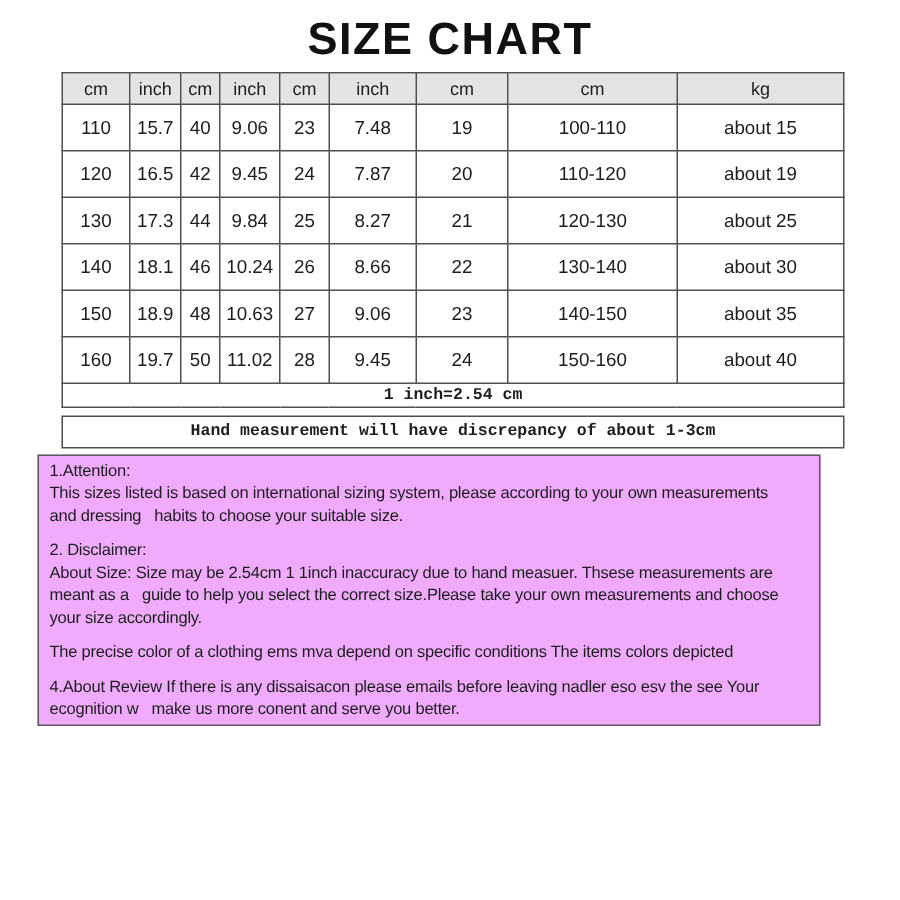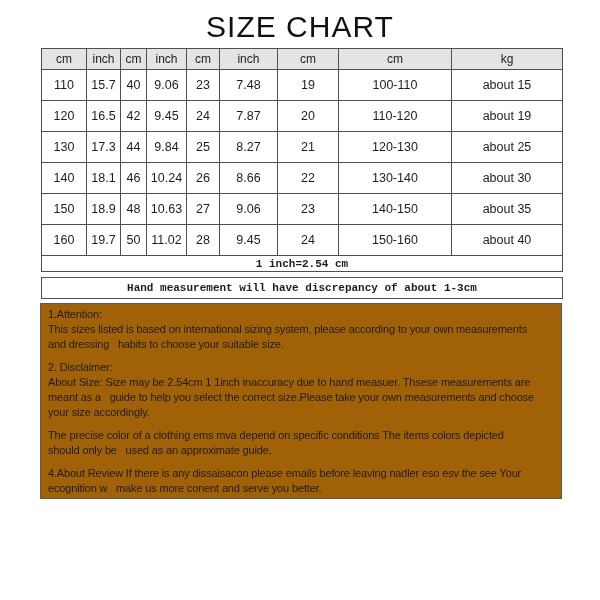--- a/index.html
+++ b/index.html
@@ -12,21 +12,21 @@
     font-family: "Liberation Sans", sans-serif;
     color: #1d1d1d;
   }
   .page { width: 600px; height: 600px; position: relative; }
 
   .title {
     margin: 11px 0 6px 0;
     text-align: center;
     font-size: 30px;
     line-height: 31px;
-    font-weight: normal;
+    font-weight: bold;
     letter-spacing: 1px;
     color: #111;
   }
 
   table.size-table {
     width: 522px;
     margin-left: 41px;
     border-collapse: collapse;
     table-layout: fixed;
   }
@@ -70,25 +70,25 @@
     text-align: center;
     font-family: "Liberation Mono", monospace;
     font-weight: bold;
     font-size: 11px;
     padding: 4px 0 4px 0;
     background: #ffffff;
   }
 
   .notes-box {
     width: 506px;
-    margin: 4px 0 0 40px;
+    margin: 4px 0 0 25px;
     border: 1px solid #5a5a5a;
     padding: 3px 7px 2px 7px;
     overflow: hidden;
-    background: #a16207;
+    background: #f0abfc;
   }
   .note { margin: 0 0 8px 0; }
   .note:last-child { margin-bottom: 0; }
   .note-heading, .note-line {
     font-size: 11px;
     line-height: 15px;
     white-space: pre;
     letter-spacing: -0.15px;
     color: #1d1d1d;
   }
@@ -207,21 +207,20 @@
       <div class="note-line">and dressing   habits to choose your suitable size.</div>
     </div>
     <div class="note">
       <div class="note-heading">2. Disclaimer:</div>
       <div class="note-line">About Size: Size may be 2.54cm 1 1inch inaccuracy due to hand measuer. Thsese measurements are</div>
       <div class="note-line">meant as a   guide to help you select the correct size.Please take your own measurements and choose</div>
       <div class="note-line">your size accordingly.</div>
     </div>
     <div class="note">
       <div class="note-line">The precise color of a clothing ems mva depend on specific conditions The items colors depicted</div>
-      <div class="note-line">should only be   used as an approximate guide.</div>
     </div>
     <div class="note">
       <div class="note-line">4.About Review If there is any dissaisacon please emails before leaving nadler eso esv the see Your</div>
       <div class="note-line">ecognition w   make us more conent and serve you better.</div>
     </div>
   </div>
 
 </div>
 
 </body></html>

